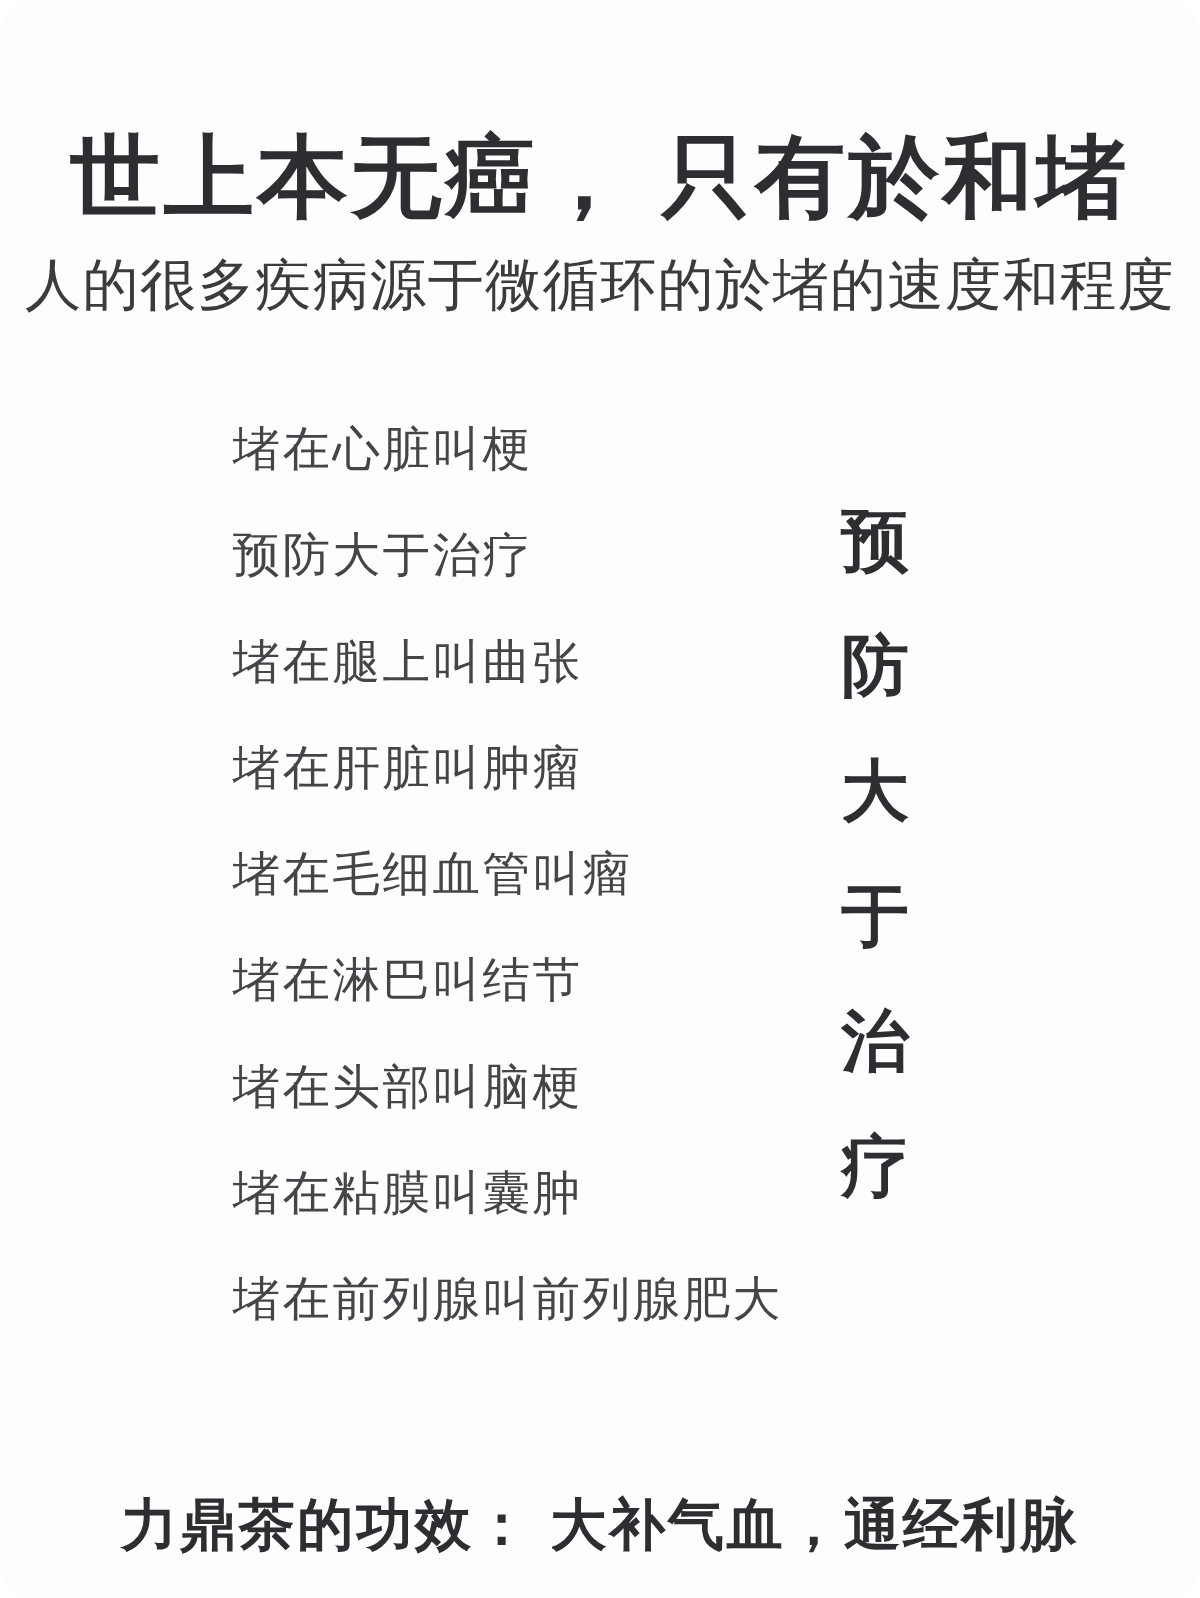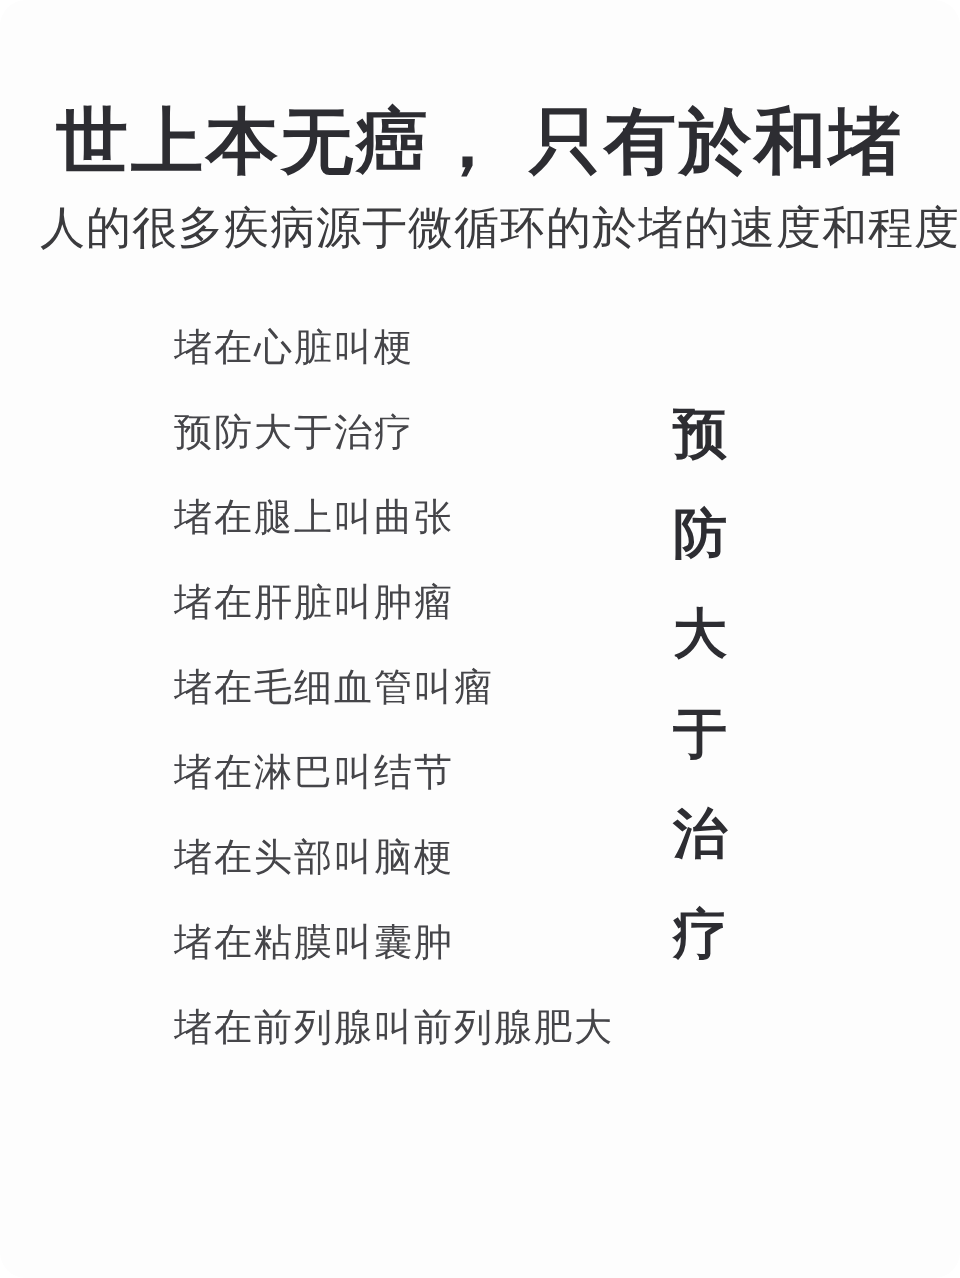--- a/index.html
+++ b/index.html
@@ -27,33 +27,33 @@
     font-weight: 800;
     letter-spacing: 3px;
     color: #2d2d32;
     white-space: nowrap;
   }
   .subtitle {
     position: absolute;
     top: 198px;
     left: 0;
     width: 100%;
-    text-align: right;
+    text-align: center;
     font-family: "Liberation Serif", "DejaVu Serif", serif;
     font-size: 45px;
     font-weight: 400;
     letter-spacing: 1px;
     color: #3b3b3e;
     white-space: nowrap;
   }
   .blockage-list {
     position: absolute;
     top: 301px;
     left: 170px;
-    margin: 4px;
+    margin: 16px;
     padding: 0;
     list-style: none;
   }
   .blockage-list li {
     height: 85px;
     display: flex;
     align-items: center;
     font-size: 38px;
     font-weight: 300;
     letter-spacing: 2px;
@@ -101,14 +101,15 @@
     <li>堵在肝脏叫肿瘤</li>
     <li>堵在毛细血管叫瘤</li>
     <li>堵在淋巴叫结节</li>
     <li>堵在头部叫脑梗</li>
     <li>堵在粘膜叫囊肿</li>
     <li>堵在前列腺叫前列腺肥大</li>
   </ul>
 
   <div class="vertical-slogan">预防大于治疗</div>
 
+  <div class="footer-slogan">力鼎茶的功效： 大补气血，通经利脉</div>
 
 </div>
 
 </body></html>

